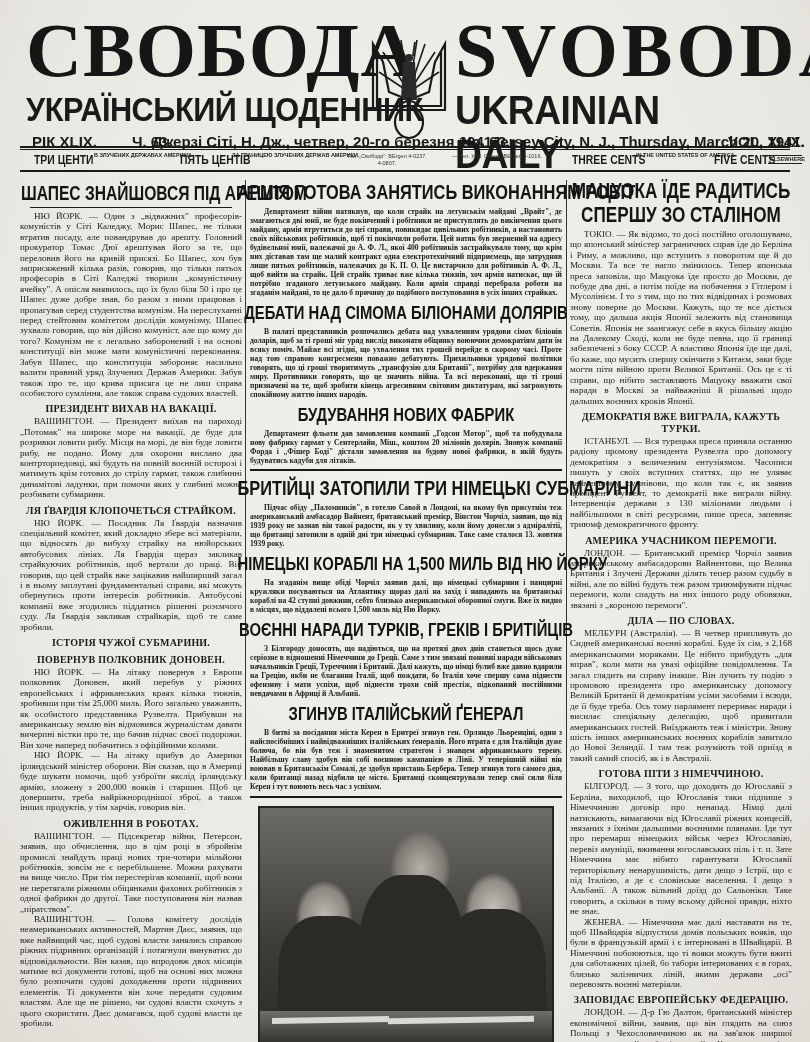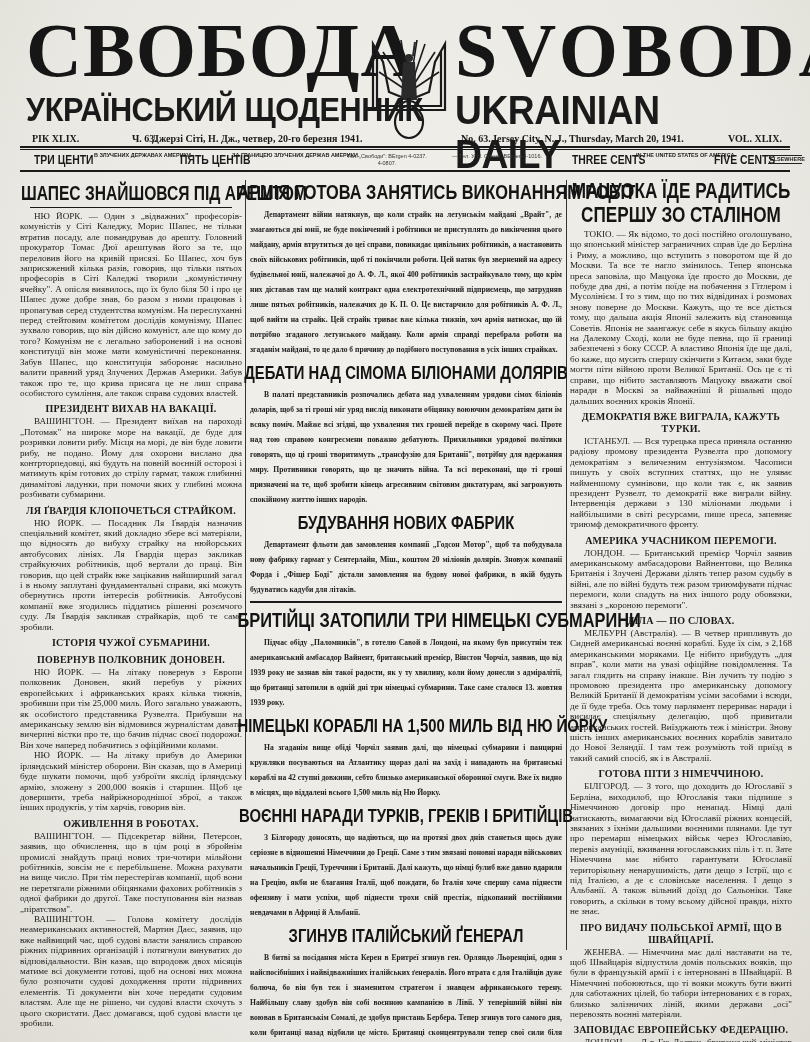--- a/index.html
+++ b/index.html
@@ -36,22 +36,22 @@
     transform: scaleX(0.93); transform-origin: left;
   }
   .subtitle-en {
     position: absolute; left: 455px; top: 88px;
     font-family: "Liberation Sans", sans-serif; font-weight: 900;
     font-size: 40px; line-height: 44px; letter-spacing: -0.5px;
     transform: scaleX(0.93); transform-origin: left;
   }
   .emblem { position: absolute; left: 363px; top: 22px; width: 92px; height: 118px; }
   .dateline {
-    position: absolute; top: 133px; font-family: Liberation Serif, serif;
-    font-size: 10px; font-weight: bold; white-space: nowrap;
+    position: absolute; top: 133px; font-family: Liberation Sans, sans-serif;
+    font-size: 15px; font-weight: bold; white-space: nowrap;
   }
   .rule { position: absolute; left: 20px; width: 770px; background: #1a1a1a; }
   .price-band {
     position: absolute; top: 150px; left: 32px; width: 770px; height: 20px;
     font-family: "Liberation Sans", sans-serif; white-space: nowrap;
   }
   .price-band .big {
     position: absolute; font-weight: 900; font-size: 13px;
     transform: scaleX(0.8); transform-origin: left; top: 2px;
   }
@@ -84,21 +84,21 @@
   .sub-head {
     font-family: "Liberation Serif", serif; font-weight: bold; text-align: center;
     font-size: 10px; line-height: 12px; margin: 5px 0 1px 0; text-transform: uppercase;
     letter-spacing: 0.2px;
   }
   .body-l {
     font-family: "Liberation Serif", serif; font-size: 9.1px; line-height: 10.4px;
     text-align: justify; text-indent: 14px; color: #222;
   }
   .body-m {
-    font-family: "Liberation Serif", serif; font-size: 7.6px; line-height: 15px;
+    font-family: "Liberation Serif", serif; font-size: 7.6px; line-height: 9px;
     text-align: justify; text-indent: 14px; color: #222; font-weight: bold;
   }
   .hrule { height: 2px; background: #1a1a1a; margin: 4px 0; }
   .hrule-thin { height: 1px; background: #1a1a1a; }
 
   .photo {
     margin: 8px 8px 0 8px; height: 245px; position: relative; overflow: hidden;
     background:
       radial-gradient(ellipse 38px 48px at 22% 45%, #bdbbb3 0%, #8a8880 60%, transparent 75%),
       radial-gradient(ellipse 40px 50px at 55% 25%, #b3b1a8 0%, #7c7a72 60%, transparent 76%),
@@ -268,21 +268,20 @@
     </div>
     <div>
       <div class="sub-head">ДІЛА — ПО СЛОВАХ.</div>
       <p class="body-l">МЕЛБУРН (Австралія). — В четвер припливуть до Сидней американські воєнні кораблі. Буде їх сім, з 2,168 американськими моряками. Це нібито прибудуть „для вправ", коли мати на увазі офіційне повідомлення. Та загал глядить на справу інакше. Він лучить ту подію з промовою президента про американську допомогу Великій Британії й демократіям усіми засобами і всюди, де її буде треба. Ось тому парлямент перериває наради і висилає спеціяльну делегацію, щоб привитали американських гостей. Виїзджають теж і міністри. Знову шість інших американських воєнних кораблів завитало до Нової Зеляндії. І там теж розуміють той приїзд в такий самий спосіб, як і в Австралії.</p>
     </div>
     <div>
       <div class="sub-head">ГОТОВА ПІТИ З НІМЕЧЧИНОЮ.</div>
       <p class="body-l">БІЛГОРОД. — З того, що доходить до Югославії з Берліна, виходилоб, що Югославія таки підпише з Німеччиною договір про ненапад. Німці далі натискають, вимагаючи від Югославії ріжних концесій, звязаних з їхніми дальшими воєнними плянами. Іде тут про перемарш німецьких військ через Югославію, перевіз амуніції, вживання югославських піль і т. п. Зате Німеччина має нібито гарантувати Югославії територіяльну ненарушимість, дати дещо з Істрії, що є під Італією, а де є словінське населення. І дещо з Альбанії. А також вільний доїзд до Сальоніки. Таке говорить, а скільки в тому всьому дійсної правди, ніхто не знає.</p>
     </div>
     <div>
-      <div class="sub-head">ПРО ВИДАЧУ ПОЛЬСЬКОЇ АРМІЇ, ЩО В ШВАЙЦАРІЇ.</div>
       <p class="body-l">ЖЕНЕВА. — Німеччина має далі наставати на те, щоб Швайцарія відпустила домів польських вояків, що були в французькій армії і є інтерновані в Швайцарії. В Німеччині побоюються, що ті вояки можуть бути вжиті для саботажних цілей, бо табори інтернованих є в горах, близько залізничих ліній, якими держави „осі" перевозять воєнні матеріяли.</p>
     </div>
     <div>
       <div class="sub-head">ЗАПОВІДАЄ ЕВРОПЕЙСЬКУ ФЕДЕРАЦІЮ.</div>
       <p class="body-l">ЛОНДОН. — Д-р Гю Далтон, британський міністер економічної війни, заявив, що він глядить на союз Польщі з Чехословаччиною як на зав'язок ширшої середньо-европейської федерації. Казав, що ніяка держава не буде могла держатись осторонь, особливо та, що матиме німців сусідом.</p>
     </div>
 
   </div>
 </div>
 

